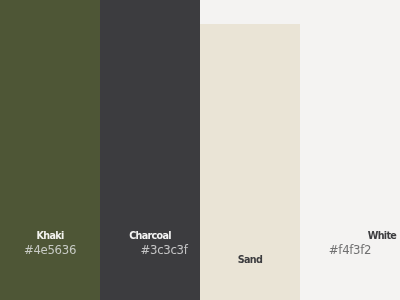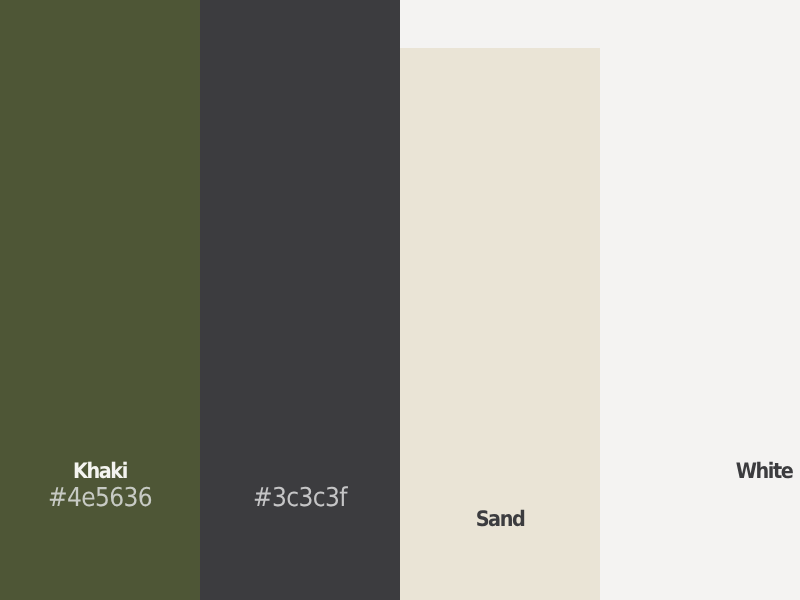--- a/index.html
+++ b/index.html
@@ -22,21 +22,21 @@
   .swatch {
     width: 100px;
     height: 300px;
     position: relative;
     flex: 0 0 100px;
   }
   
   .swatch-1 { background: #4e5636; color: #f4f4f0; }
   .swatch-1 .hex { color: #c7cac4; }
   .swatch-2 { background: #3c3c3f; color: #f4f4f4; }
-  .swatch-2 .hex { color: #c5c5c6; }
+  .swatch-2 .hex { color: #c5c5c6; padding-left: 14px; }
   .swatch-3 { background: #eae4d6; color: #3c3c3f; }
   .swatch-3 .hex { color: #6a6a68; }
   .swatch-4 { background: #f4f3f2; color: #3c3c3f; }
   .swatch-4 .hex { color: #707071; }
   .label {
     position: absolute;
     left: 0;
     width: 100px;
     text-align: center;
     white-space: nowrap;
@@ -63,24 +63,26 @@
 <body>
 
 <div class="palette">
 
   <div class="swatch swatch-1" style="background: rgb(78, 86, 54);">
     <div class="label name" style="color: rgb(244, 244, 240);">Khaki</div>
     <div class="label hex" style="color: rgb(199, 202, 196);">#4e5636</div>
   </div>
 
   <div class="swatch swatch-2" style="background: rgb(60, 60, 63);">
+    <div class="label name" style="color: rgb(244, 244, 244);">Charcoal</div>
     <div class="label hex" style="color: rgb(197, 197, 198);">#3c3c3f</div>
   </div>
 
   <div class="swatch swatch-3" style="background: rgb(234, 228, 214); margin-top: 24px;">
     <div class="label name" style="color: rgb(60, 60, 63);">Sand</div>
   </div>
 
   <div class="swatch swatch-4" style="background: rgb(244, 243, 242);">
     <div class="label name" style="color: rgb(60, 60, 63); padding-left: 32px;">White</div>
+    <div class="label hex" style="color: rgb(112, 112, 113);">#f4f3f2</div>
   </div>
 
 </div>
 
 </body></html>

